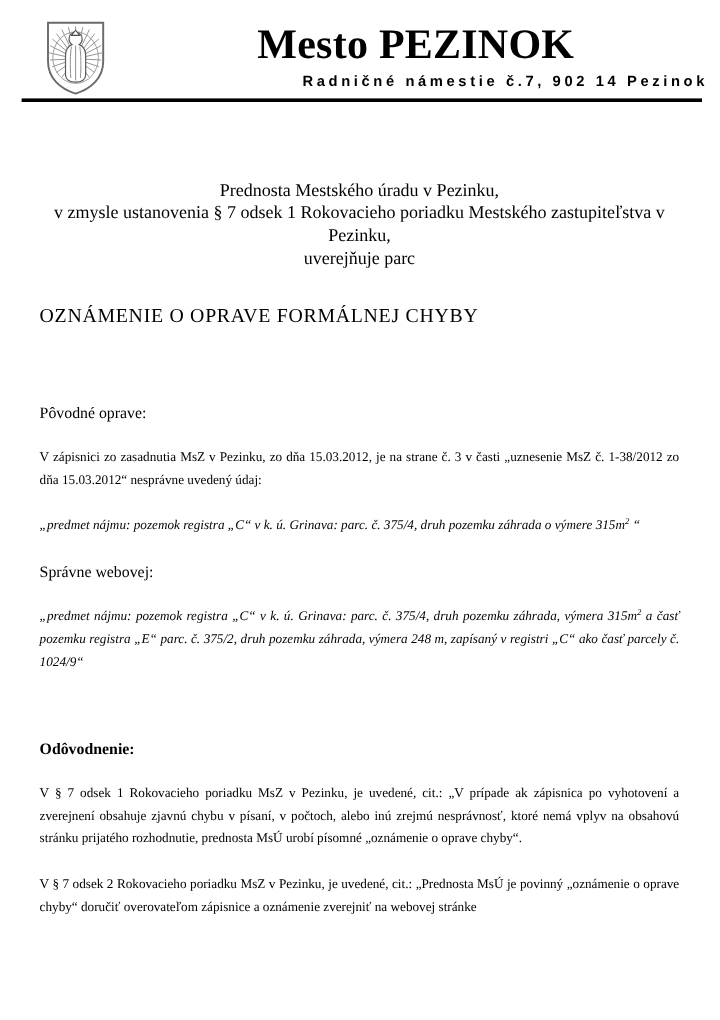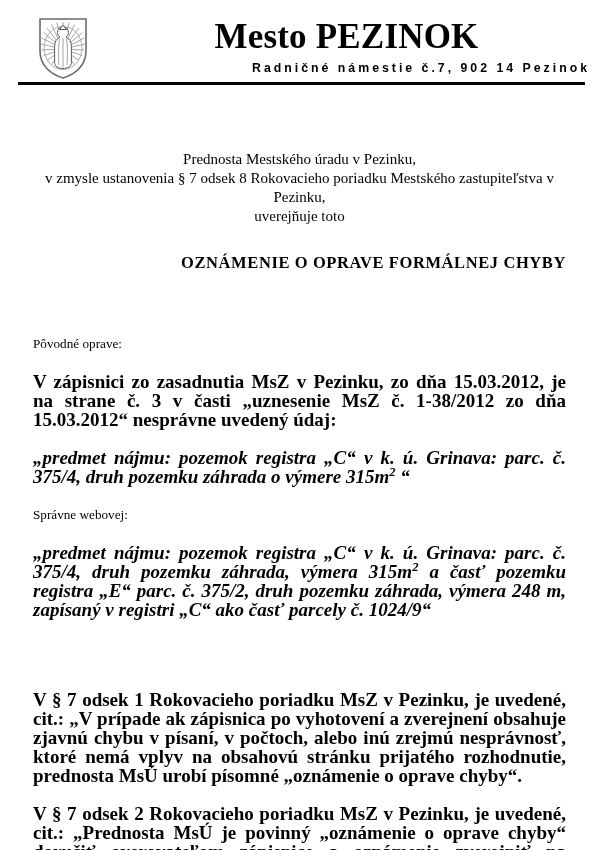--- a/index.html
+++ b/index.html
@@ -79,23 +79,23 @@
   }
 
   .intro {
     text-align: center;
     font-size: 15px;
     line-height: 19px;
     margin: 0;
   }
 
   .main-heading {
-    text-align: right;
+    text-align: left;
     font-size: 16.5px;
-    font-weight: bold;
+    font-weight: normal;
     letter-spacing: 0.6px;
     margin: 26px 0 0 0;
     line-height: 22px;
   }
 
   .subheading {
     text-align: center;
     font-size: 13.2px;
     line-height: 19px;
     margin: 22px 0 0 0;
@@ -103,25 +103,24 @@
 
   .sec-label {
     font-size: 13.2px;
     line-height: 19px;
     text-align: left;
     margin: 0;
   }
   .sec-label.bold { font-weight: bold; }
 
   .para {
-    font-size: 19px;
+    font-size: 11px;
     line-height: 19px;
     text-align: justify;
     margin: 0;
-    font-weight: bold;
   }
   .para.italic {
     font-style: italic;
   }
 
   .spacer-lg { height: 52px; }
   .spacer-md { height: 19px; }
 
   .gap-before-original { height: 60px; }
 
@@ -192,22 +191,22 @@
     <div class="org-address">Radničné námestie č.7, 902 14 Pezinok</div>
   </div>
 
   <div class="header-rule"></div>
 </div>
 
 <div class="doc-body">
 
   <div>
     <p class="intro">Prednosta Mestského úradu v Pezinku,</p>
-    <p class="intro">v zmysle ustanovenia § 7 odsek 8 Rokovacieho poriadku Mestského zastupiteľstva v Pezinku,</p>
-    <p class="intro">uverejňuje toto</p>
+    <p class="intro">v zmysle ustanovenia § 7 odsek 1 Rokovacieho poriadku Mestského zastupiteľstva v Pezinku,</p>
+    <p class="intro">uverejňuje parc</p>
   </div>
 
   <h1 class="main-heading">OZNÁMENIE O  OPRAVE FORMÁLNEJ CHYBY</h1>
 
   <div>
   </div>
 
   <div class="gap-before-original"></div>
 
   <p class="sec-label">Pôvodné oprave:</p>
@@ -223,20 +222,21 @@
   <div class="spacer-md"></div>
 
   <p class="sec-label">Správne webovej:</p>
 
   <div class="spacer-md"></div>
 
   <p class="para italic"><span>„predmet nájmu: pozemok registra „C“ v k. ú. Grinava: parc. č. 375/4, druh pozemku záhrada,  výmera 315m</span><sup>2</sup><span> a časť pozemku registra „E“ parc. č. 375/2, druh pozemku záhrada, výmera 248 m, zapísaný v registri „C“ ako časť parcely č. 1024/9“</span></p>
 
   <div class="spacer-lg"></div>
 
+  <p class="sec-label bold">Odôvodnenie:</p>
 
   <div class="spacer-md"></div>
 
   <p class="para">V § 7 odsek 1 Rokovacieho poriadku MsZ v Pezinku, je uvedené, cit.: „V prípade ak zápisnica po vyhotovení a zverejnení obsahuje zjavnú chybu v písaní, v počtoch, alebo inú zrejmú nesprávnosť, ktoré nemá vplyv na obsahovú stránku prijatého rozhodnutie, prednosta MsÚ urobí písomné „oznámenie o oprave chyby“.</p>
 
   <div class="spacer-md"></div>
 
   <p class="para"><span>V § 7 odsek 2 Rokovacieho poriadku MsZ v Pezinku, je uvedené, cit.: „Prednosta MsÚ je povinný „oznámenie o oprave chyby“ doručiť overovateľom zápisnice a oznámenie zverejniť na webovej stránke </span></p>
 
 </div>

